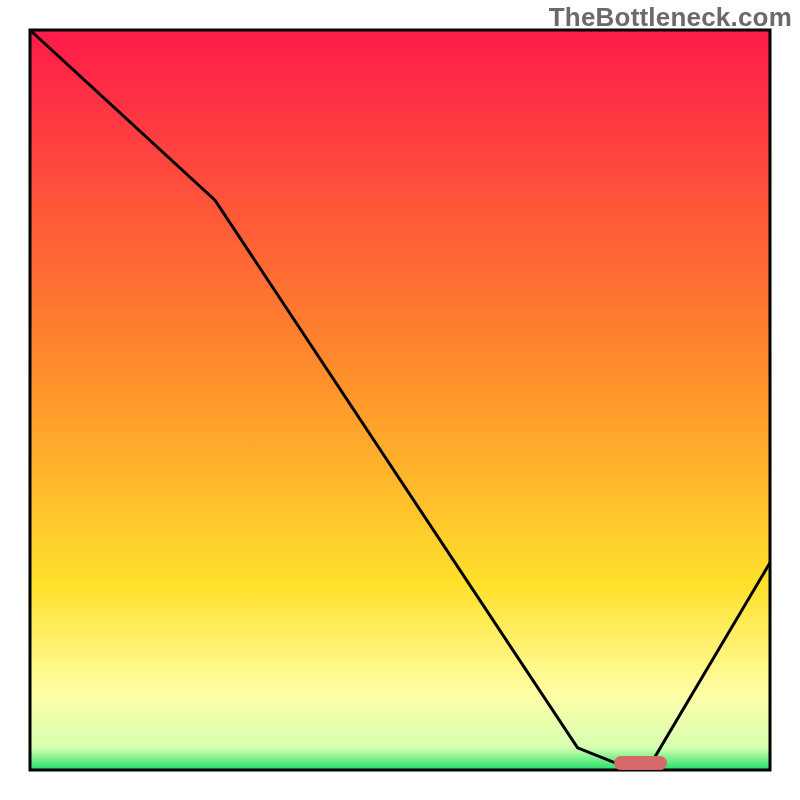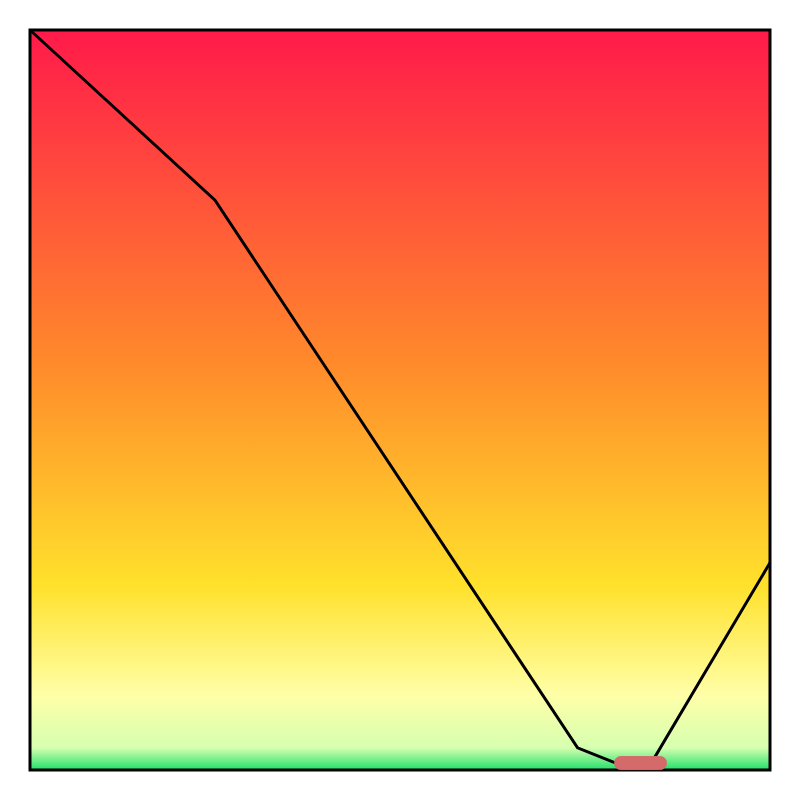--- a/index.html
+++ b/index.html
@@ -32,20 +32,21 @@
     width: 800px;
     height: 800px;
     z-index: 1;
   }
 </style>
 </head>
 <body>
 
 <div class="chart-container">
 
+  <div class="watermark">TheBottleneck.com</div>
 
   <svg class="plot" viewBox="0 0 800 800">
     <defs>
       <linearGradient id="bg-grad" x1="0" y1="0" x2="0" y2="1">
 
       <stop offset="0%" stop-color="#ff1a4a"></stop>
           <stop offset="45%" stop-color="#ff8a2b"></stop>
           <stop offset="75%" stop-color="#ffe12b"></stop>
           <stop offset="90%" stop-color="#ffffa8"></stop>
           <stop offset="97%" stop-color="#d6ffb0"></stop>

